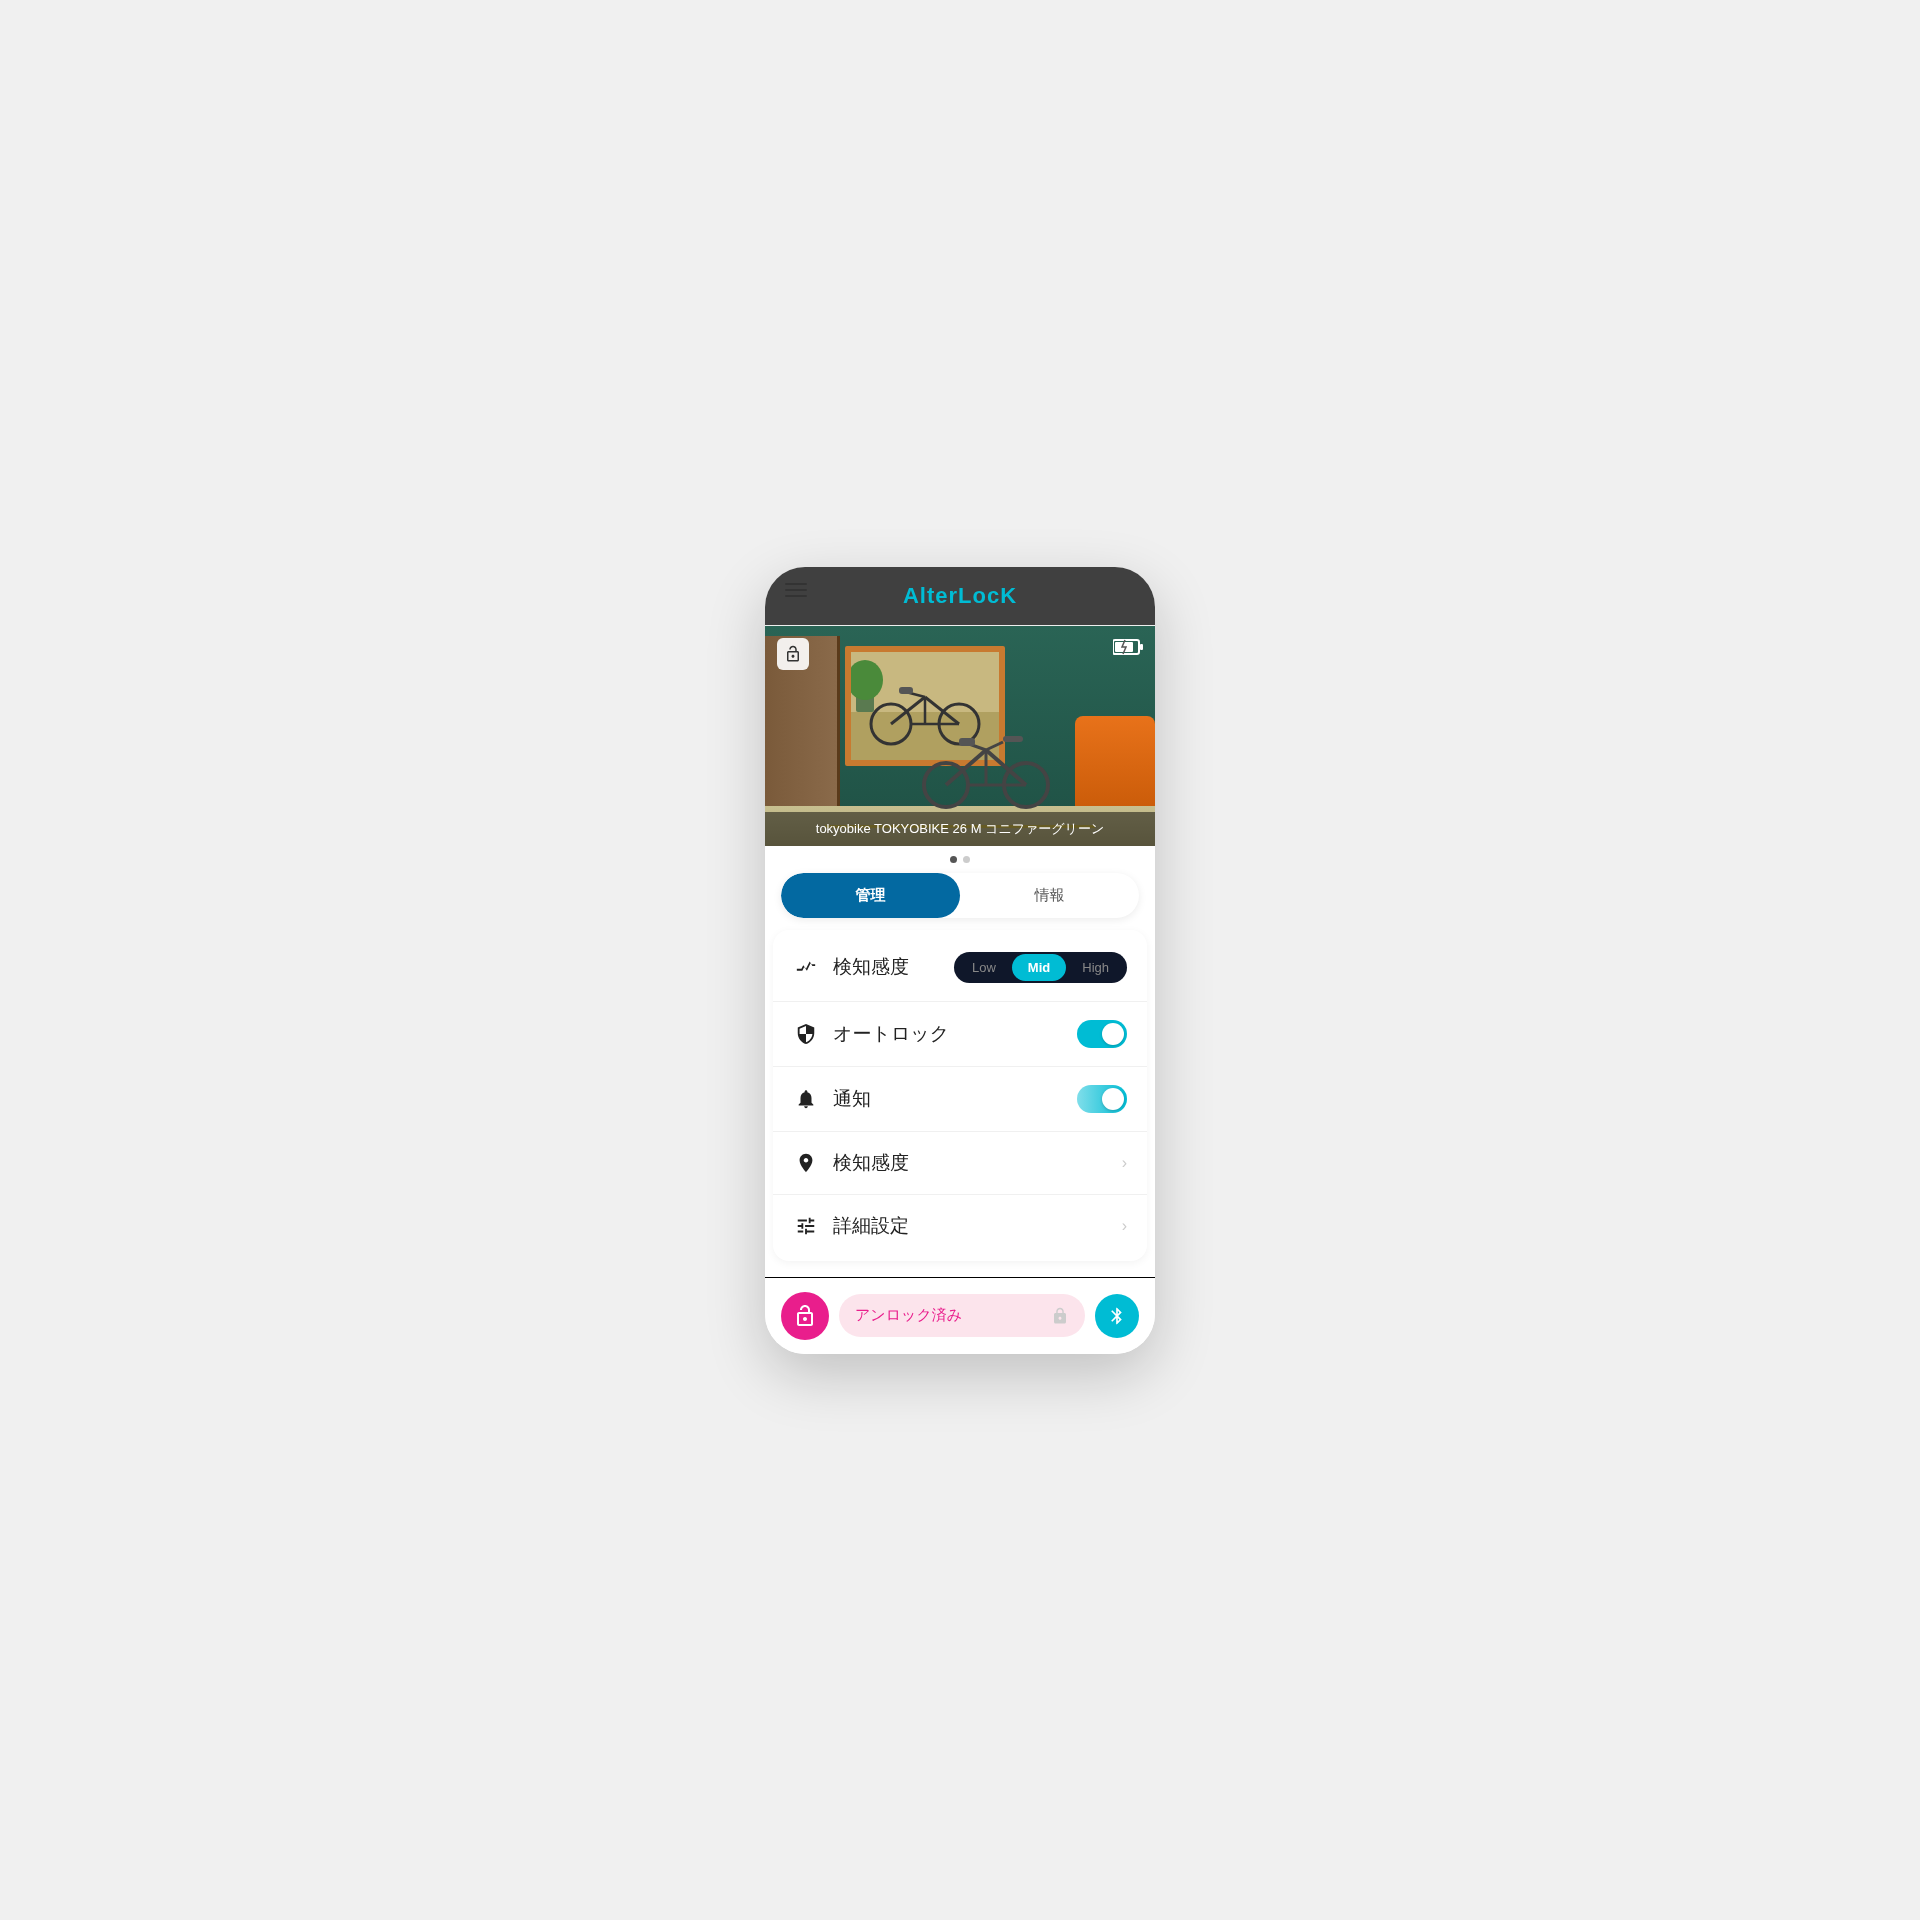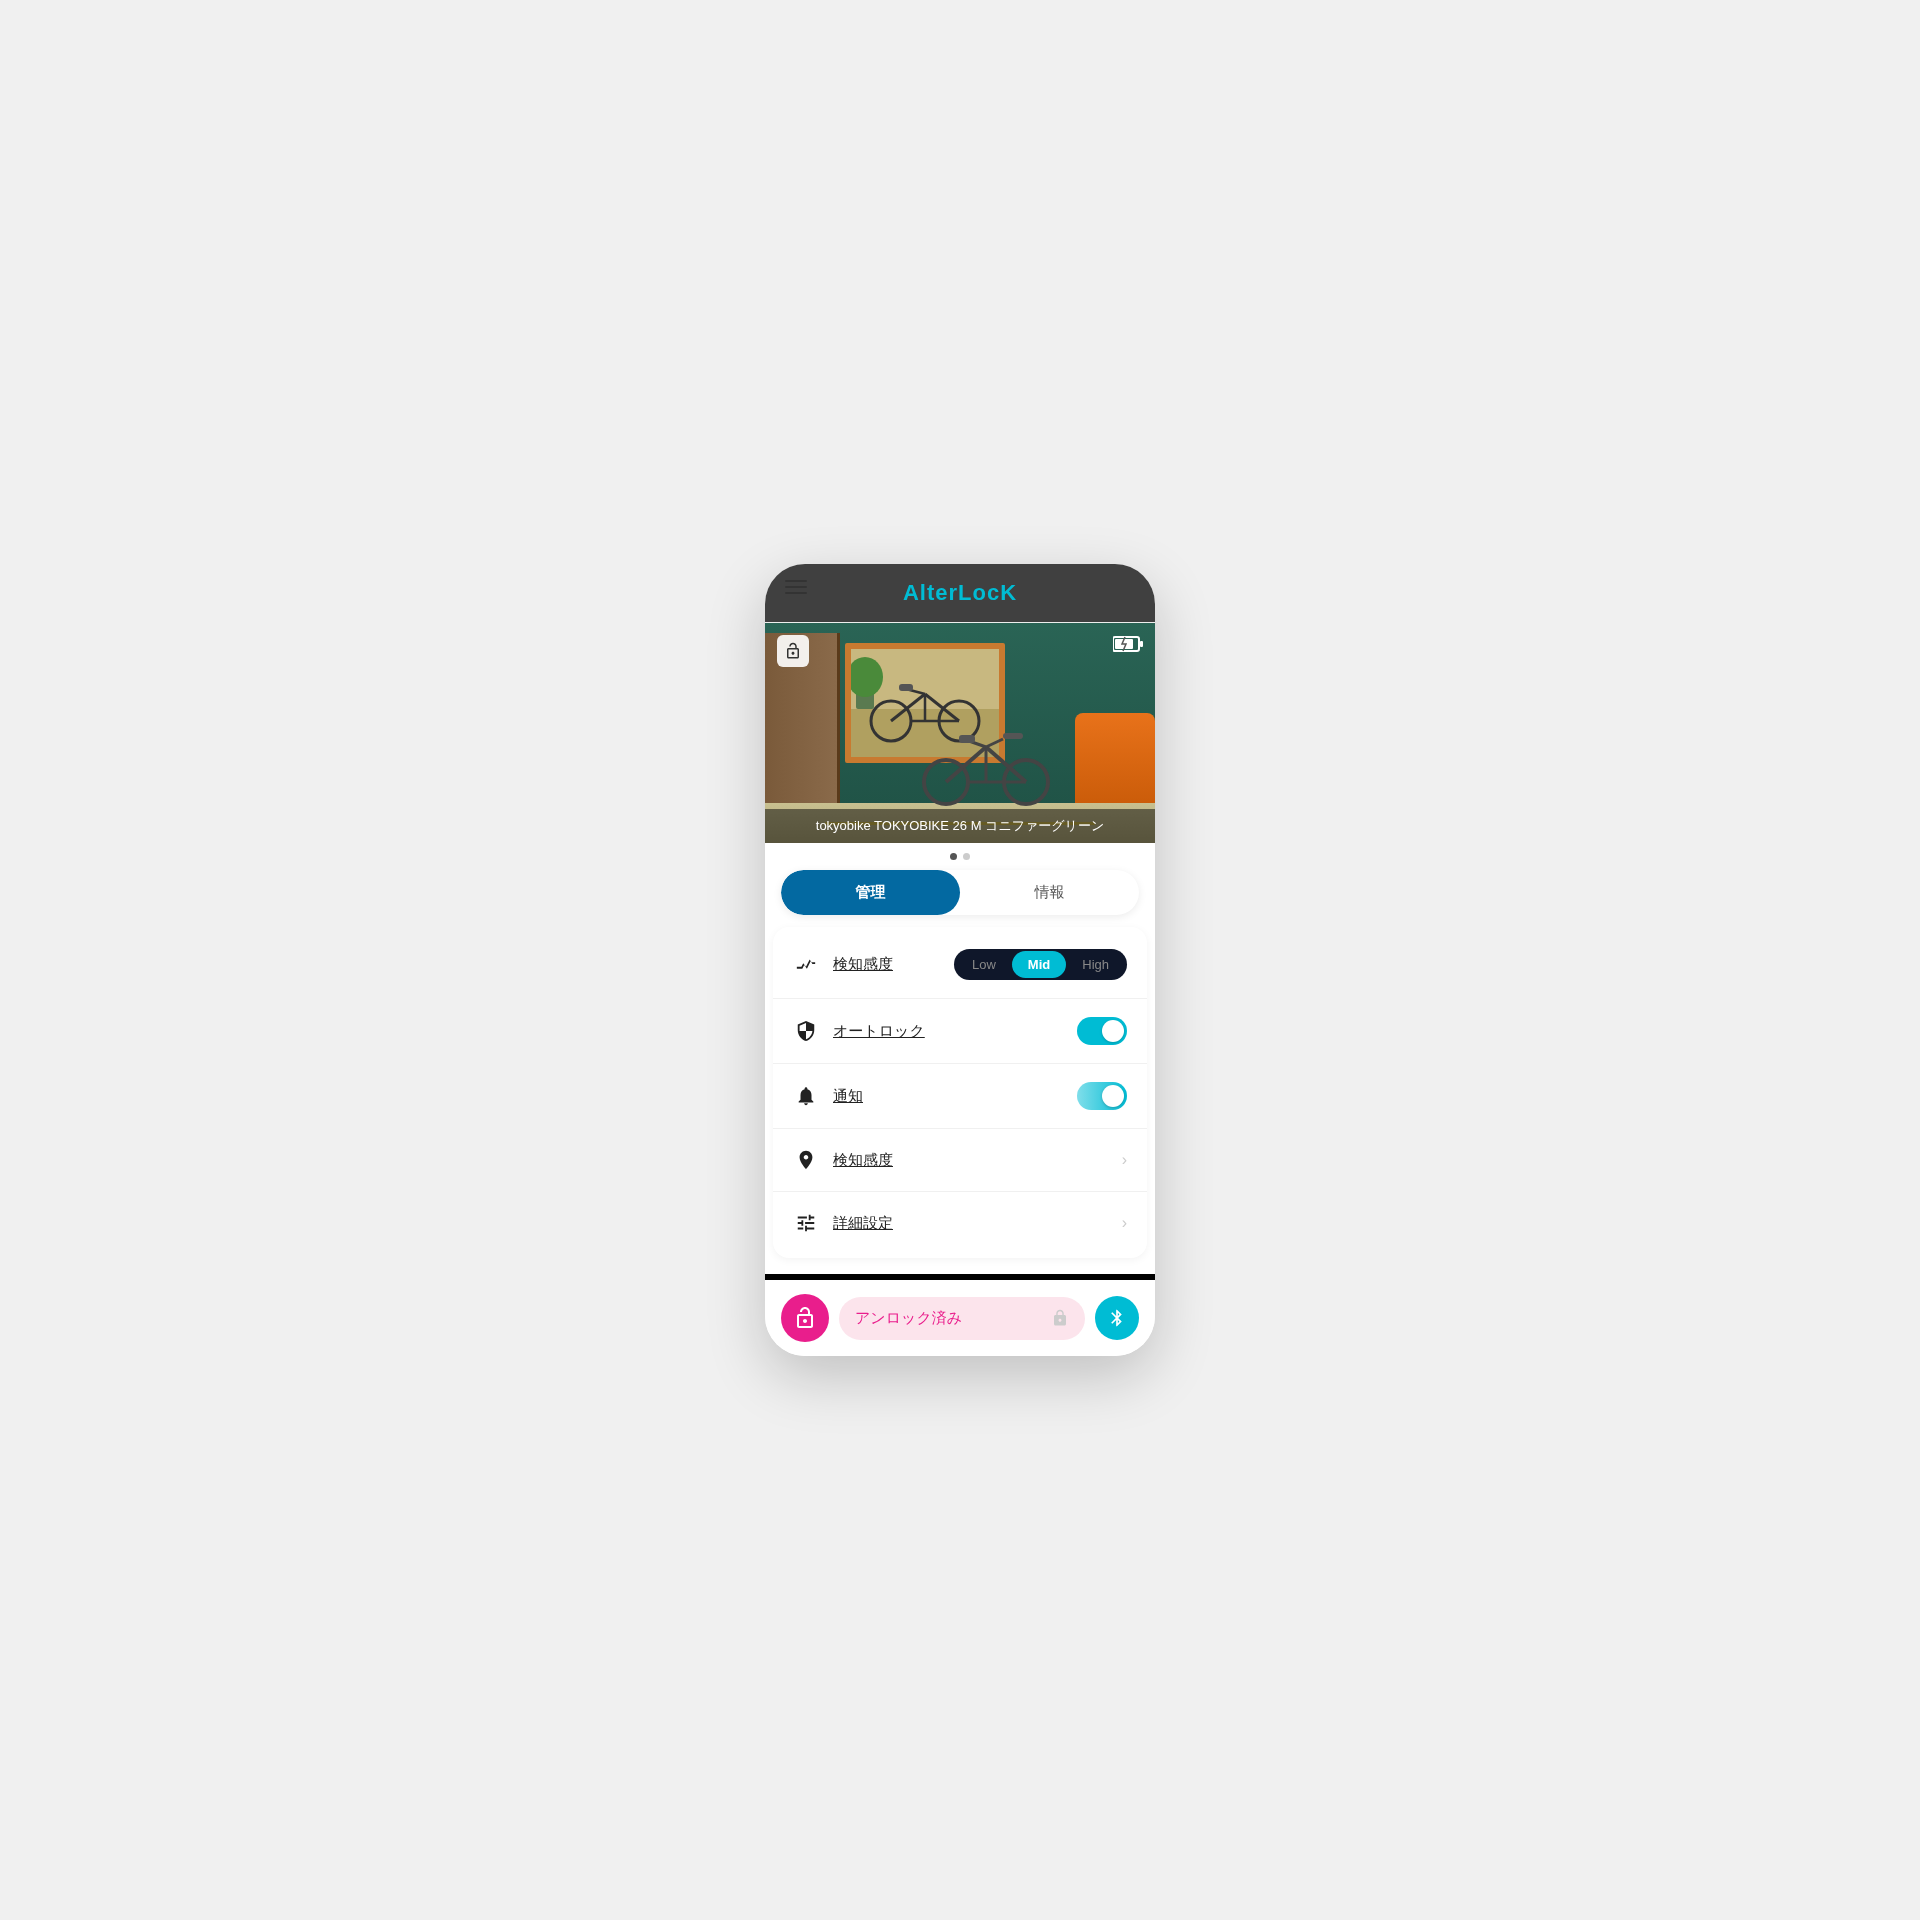--- a/index.html
+++ b/index.html
@@ -212,23 +212,22 @@
     .row-icon {
       width: 26px;
       height: 26px;
       display: flex;
       align-items: center;
       justify-content: center;
       flex-shrink: 0;
     }
     .row-label {
       flex: 1;
-      font-size: 15px;
+      font-size: 19px;
       color: #222;
-      text-decoration: underline;
     }
     .row-control {
       display: flex;
       align-items: center;
     }
 
     
     .sensitivity-selector {
       display: flex;
       background: #0f172a;
@@ -281,21 +280,21 @@
     
     .chevron-right {
       color: #ccc;
       font-size: 16px;
     }
 
     
     .bottom-bar {
       margin-top: 16px;
       background: #fff;
-      border-top: 6px solid #000000;
+      border-top: 1px solid #000000;
       padding: 14px 16px;
       display: flex;
       align-items: center;
       gap: 10px;
     }
     .unlock-btn {
       width: 48px; height: 48px;
       border-radius: 50%;
       background: #e91e8c;
       display: flex; align-items: center; justify-content: center;

